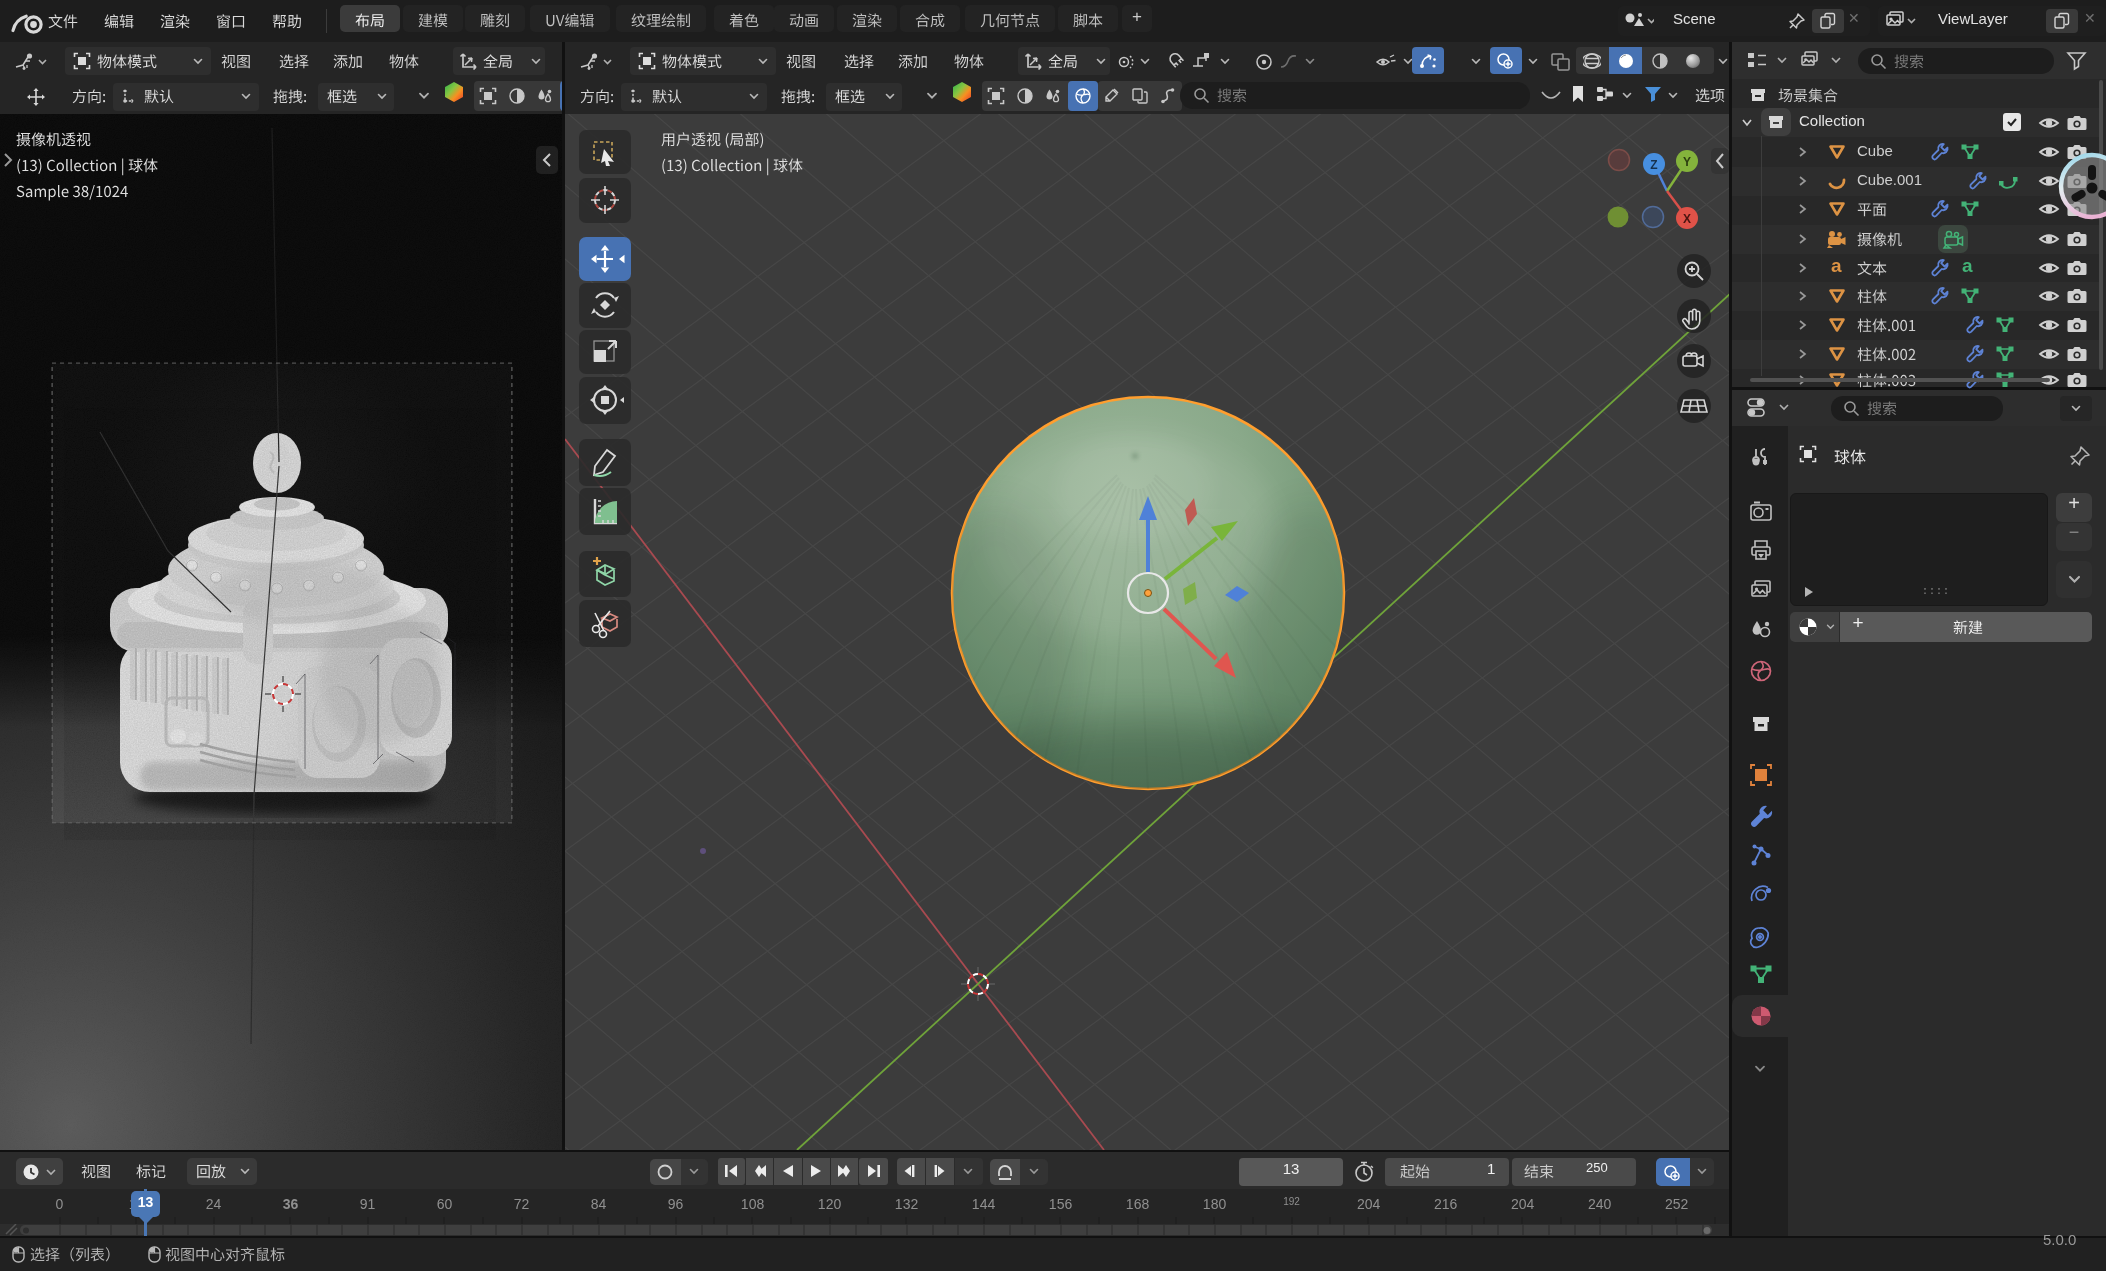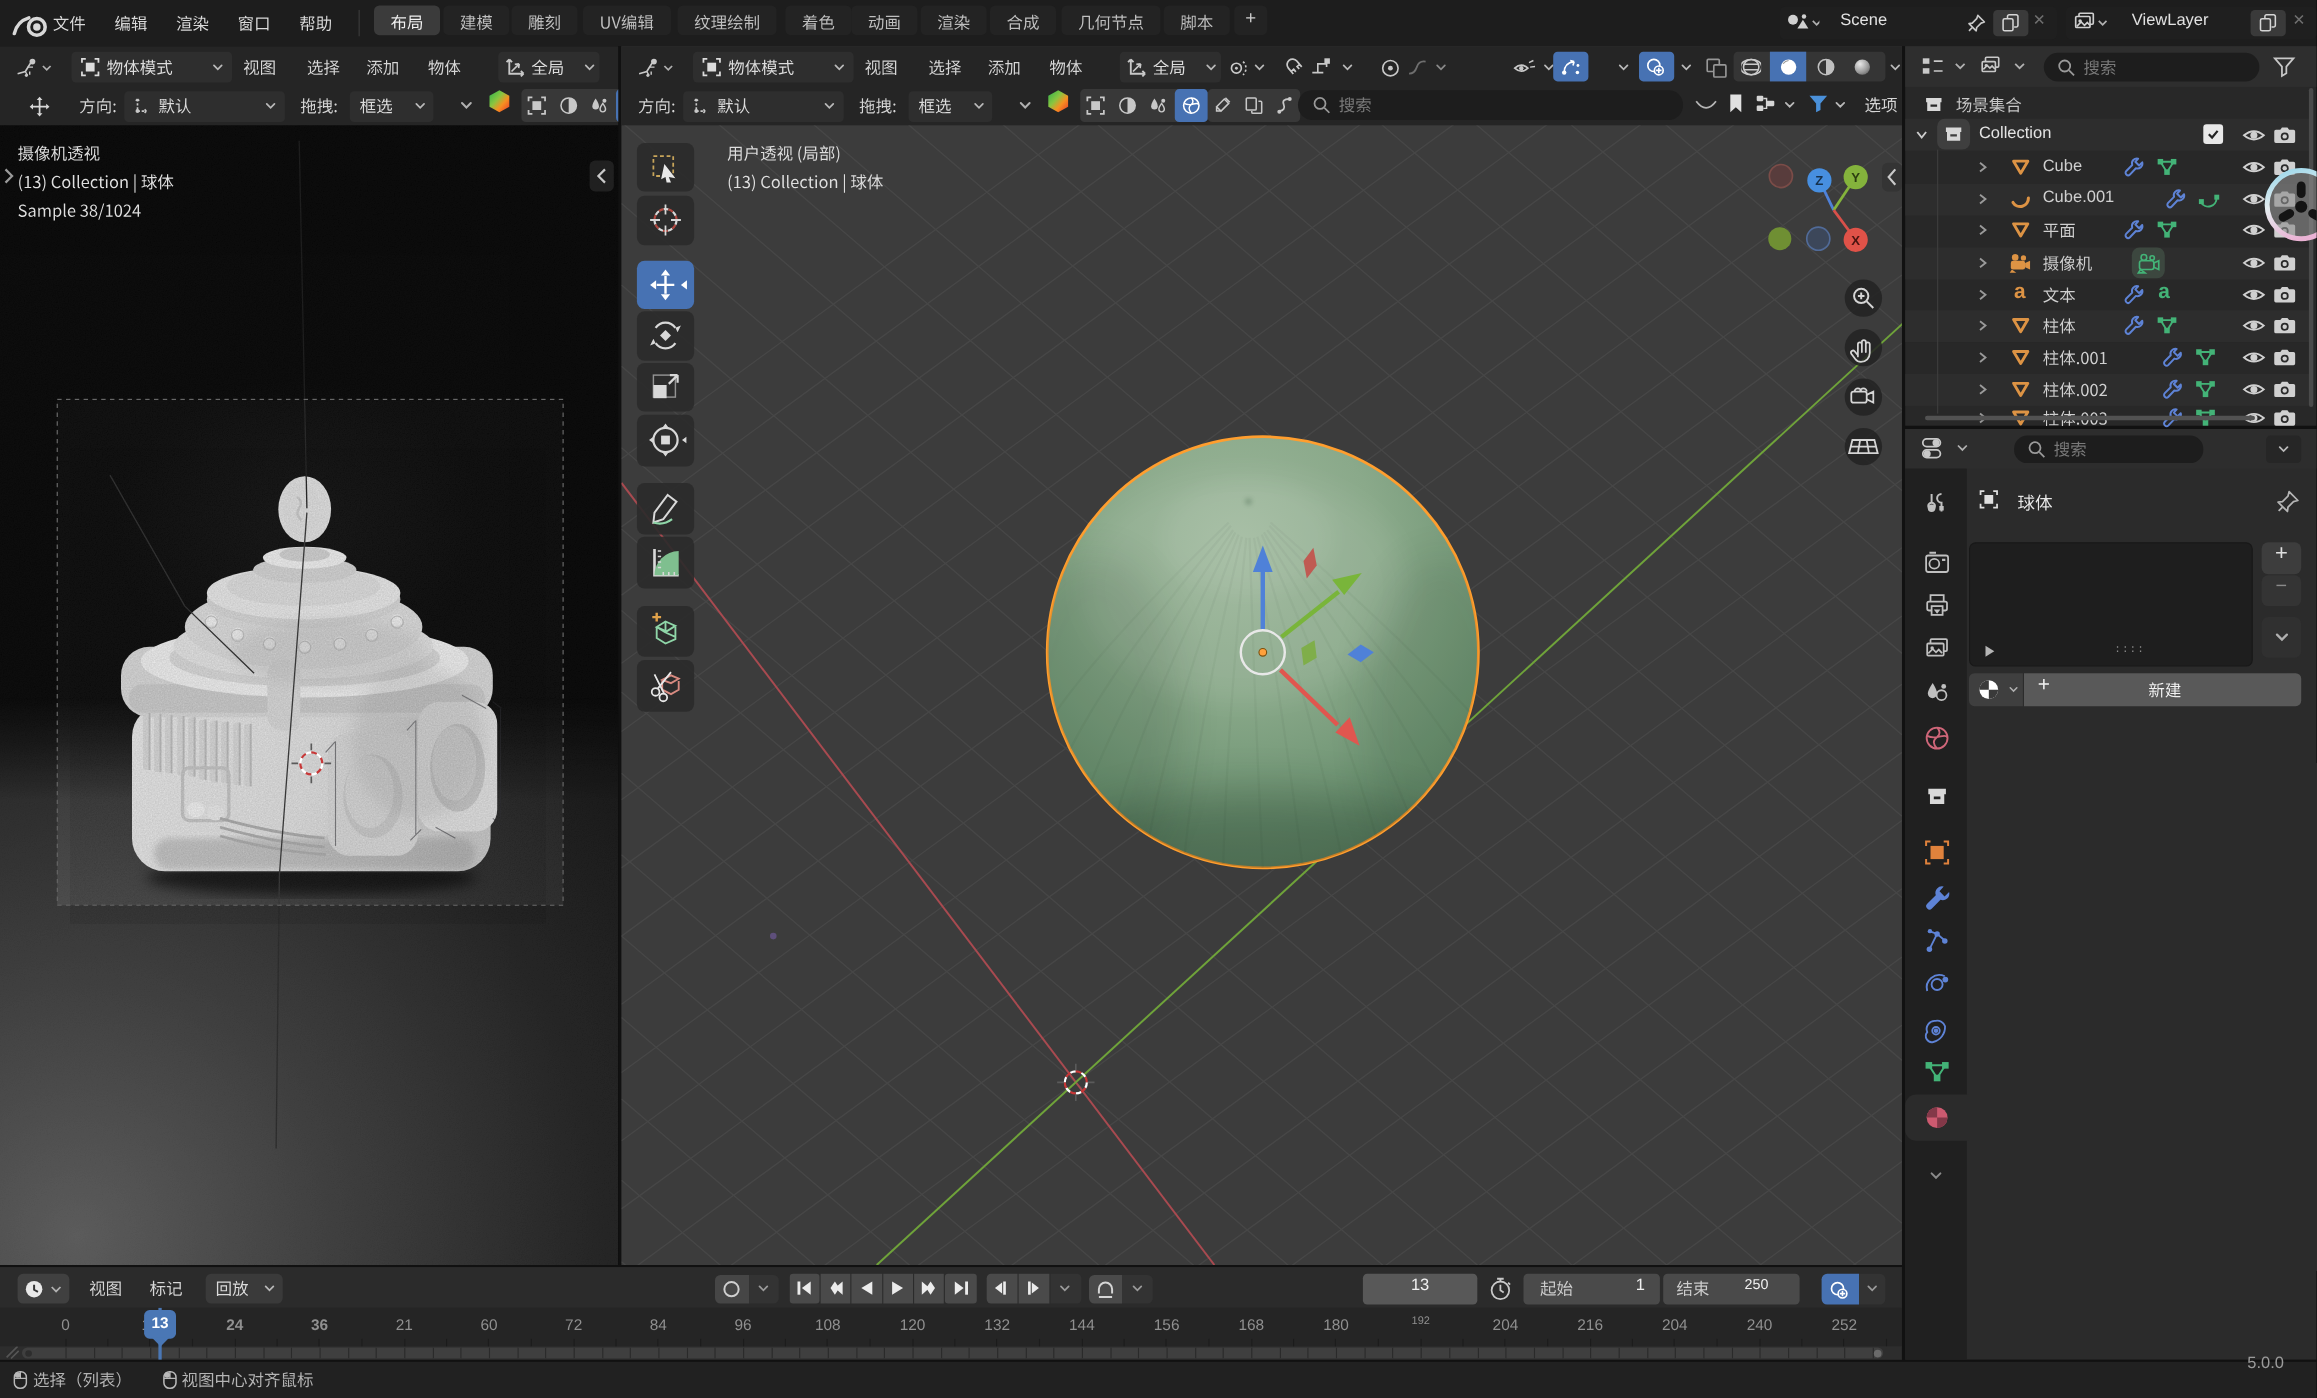--- a/index.html
+++ b/index.html
@@ -1606,23 +1606,23 @@
       <circle cx="13" cy="13" r="4" fill="#4772b3"></circle>
       <path d="M13 10.5 v5 M10.5 13 h5"></path>
     </g>
   </svg>
 <div style="position:absolute;left:1690px;top:1158px;width:24px;height:28px;background:#333333;border-radius:0px;border-radius:0 5px 5px 0"></div>
 <svg style="position:absolute;left:1697px;top:1168px" width="10" height="7" viewBox="0 0 10 7">
     <path d="M1.5 1.5 L5 5 L8.5 1.5" stroke="#9a9a9a" stroke-width="1.6" fill="none" stroke-linecap="round"></path>
   </svg>
 <div style="position:absolute;left:59.5px;transform:translateX(-50%);top:1196px;font-size:14px;font-weight:400;color:#909090;white-space:nowrap;letter-spacing:0">0</div>
 <div style="position:absolute;left:136.504px;transform:translateX(-50%);top:1196px;font-size:14px;font-weight:400;color:#909090;white-space:nowrap;letter-spacing:0">12</div>
-<div style="position:absolute;left:213.50799999999998px;transform:translateX(-50%);top:1196px;font-size:14px;font-weight:700;color:#909090;white-space:nowrap;letter-spacing:0">24</div>
+<div style="position:absolute;left:213.50799999999998px;transform:translateX(-50%);top:1196px;font-size:14px;font-weight:400;color:#909090;white-space:nowrap;letter-spacing:0">24</div>
 <div style="position:absolute;left:290.512px;transform:translateX(-50%);top:1196px;font-size:14px;font-weight:700;color:#909090;white-space:nowrap;letter-spacing:0">36</div>
-<div style="position:absolute;left:367.51599999999996px;transform:translateX(-50%);top:1196px;font-size:14px;font-weight:400;color:#909090;white-space:nowrap;letter-spacing:0">21</div>
+<div style="position:absolute;left:367.51599999999996px;transform:translateX(-50%);top:1196px;font-size:14px;font-weight:400;color:#909090;white-space:nowrap;letter-spacing:0">91</div>
 <div style="position:absolute;left:444.52px;transform:translateX(-50%);top:1196px;font-size:14px;font-weight:400;color:#909090;white-space:nowrap;letter-spacing:0">60</div>
 <div style="position:absolute;left:521.524px;transform:translateX(-50%);top:1196px;font-size:14px;font-weight:400;color:#909090;white-space:nowrap;letter-spacing:0">72</div>
 <div style="position:absolute;left:598.528px;transform:translateX(-50%);top:1196px;font-size:14px;font-weight:400;color:#909090;white-space:nowrap;letter-spacing:0">84</div>
 <div style="position:absolute;left:675.5319999999999px;transform:translateX(-50%);top:1196px;font-size:14px;font-weight:400;color:#909090;white-space:nowrap;letter-spacing:0">96</div>
 <div style="position:absolute;left:752.536px;transform:translateX(-50%);top:1196px;font-size:14px;font-weight:400;color:#909090;white-space:nowrap;letter-spacing:0">108</div>
 <div style="position:absolute;left:829.54px;transform:translateX(-50%);top:1196px;font-size:14px;font-weight:400;color:#909090;white-space:nowrap;letter-spacing:0">120</div>
 <div style="position:absolute;left:906.544px;transform:translateX(-50%);top:1196px;font-size:14px;font-weight:400;color:#909090;white-space:nowrap;letter-spacing:0">132</div>
 <div style="position:absolute;left:983.548px;transform:translateX(-50%);top:1196px;font-size:14px;font-weight:400;color:#909090;white-space:nowrap;letter-spacing:0">144</div>
 <div style="position:absolute;left:1060.5520000000001px;transform:translateX(-50%);top:1196px;font-size:14px;font-weight:400;color:#909090;white-space:nowrap;letter-spacing:0">156</div>
 <div style="position:absolute;left:1137.556px;transform:translateX(-50%);top:1196px;font-size:14px;font-weight:400;color:#909090;white-space:nowrap;letter-spacing:0">168</div>

